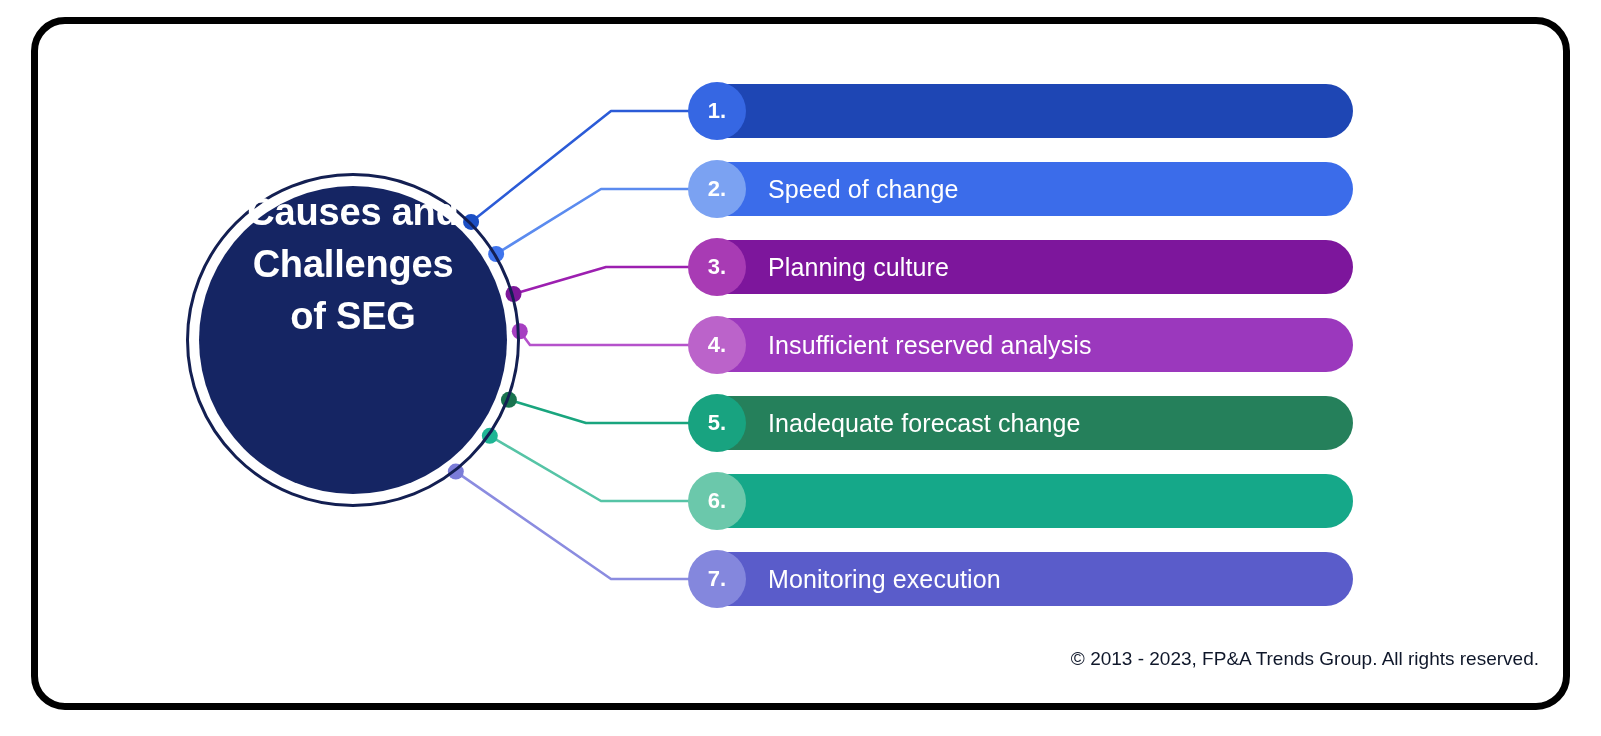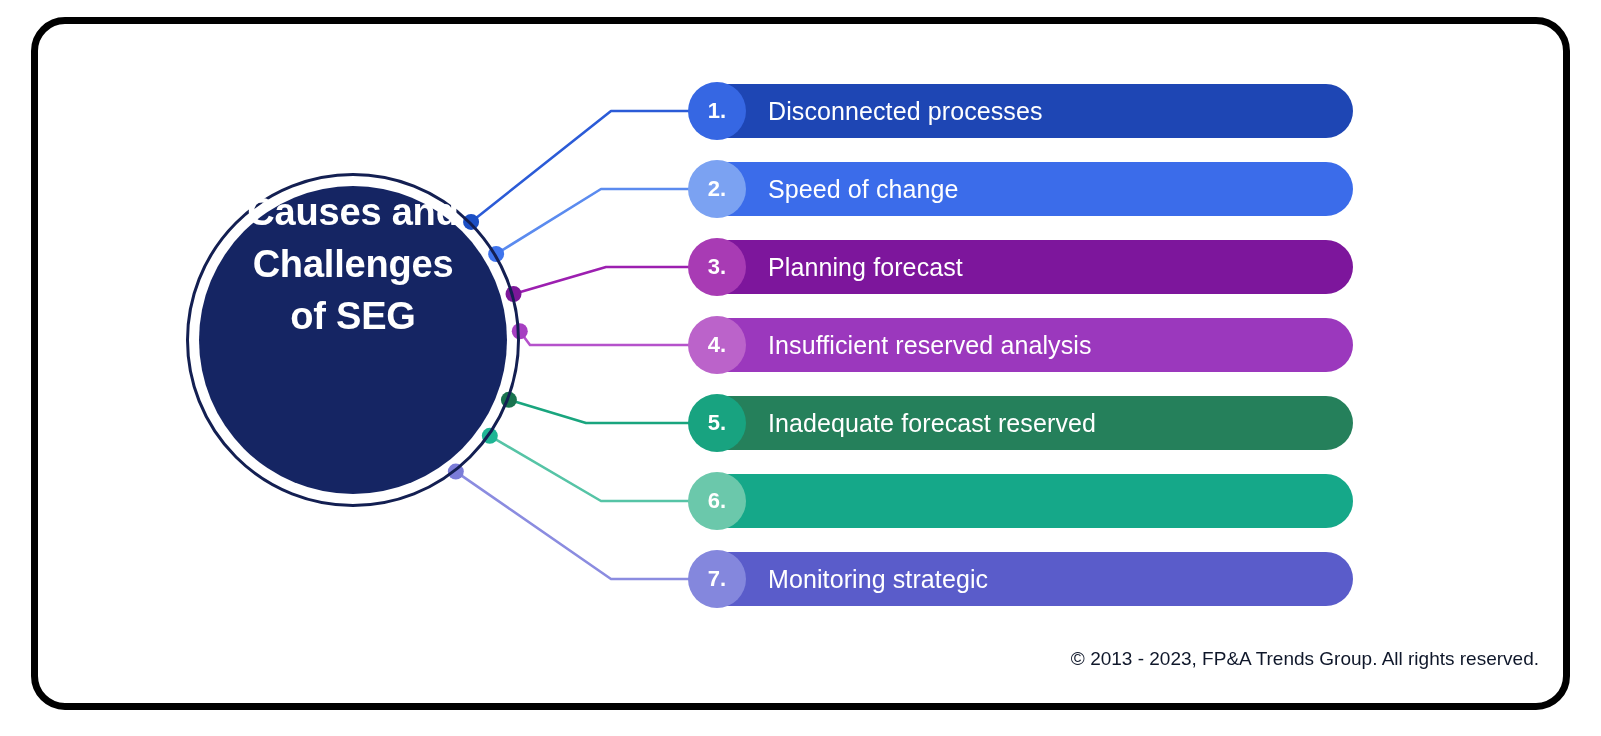--- a/index.html
+++ b/index.html
@@ -159,55 +159,54 @@
   <div id="hub-fill">
     <div id="hub-label">Causes and
 Challenges
 of SEG</div>
   </div>
 
   <div id="bars">
       <div class="bar-row">
         <div class="bar-body" style="background: rgb(30, 70, 180);">
           <div class="bar-badge" style="background: rgb(54, 103, 227);">1.</div>
-          <div class="bar-text">Disconnected processes</div>
         </div>
       </div>
       <div class="bar-row">
         <div class="bar-body" style="background: rgb(59, 108, 234);">
           <div class="bar-badge" style="background: rgb(123, 162, 242);">2.</div>
           <div class="bar-text">Speed of change</div>
         </div>
       </div>
       <div class="bar-row">
         <div class="bar-body" style="background: rgb(125, 22, 156);">
           <div class="bar-badge" style="background: rgb(168, 59, 180);">3.</div>
-          <div class="bar-text">Planning forecast</div>
+          <div class="bar-text">Planning culture</div>
         </div>
       </div>
       <div class="bar-row">
         <div class="bar-body" style="background: rgb(155, 56, 189);">
           <div class="bar-badge" style="background: rgb(187, 99, 202);">4.</div>
           <div class="bar-text">Insufficient reserved analysis</div>
         </div>
       </div>
       <div class="bar-row">
         <div class="bar-body" style="background: rgb(37, 128, 91);">
           <div class="bar-badge" style="background: rgb(24, 163, 128);">5.</div>
-          <div class="bar-text">Inadequate forecast reserved</div>
+          <div class="bar-text">Inadequate forecast change</div>
         </div>
       </div>
       <div class="bar-row">
         <div class="bar-body" style="background: rgb(21, 168, 137);">
           <div class="bar-badge" style="background: rgb(107, 200, 171);">6.</div>
         </div>
       </div>
       <div class="bar-row">
         <div class="bar-body" style="background: rgb(90, 92, 202);">
           <div class="bar-badge" style="background: rgb(132, 135, 221);">7.</div>
-          <div class="bar-text">Monitoring strategic</div>
+          <div class="bar-text">Monitoring execution</div>
         </div>
       </div>
     </div>
 
   <div id="footer">© 2013 - 2023, FP&amp;A Trends Group. All rights reserved.</div>
 
 </div>
 
 </body></html>

